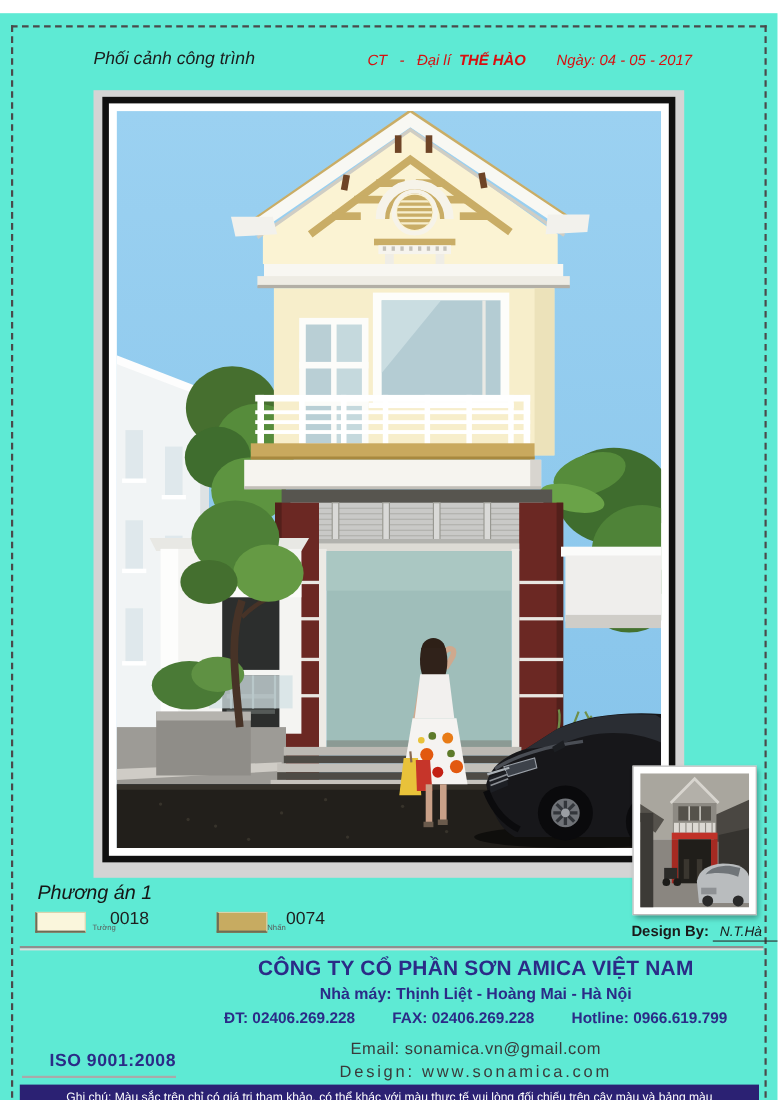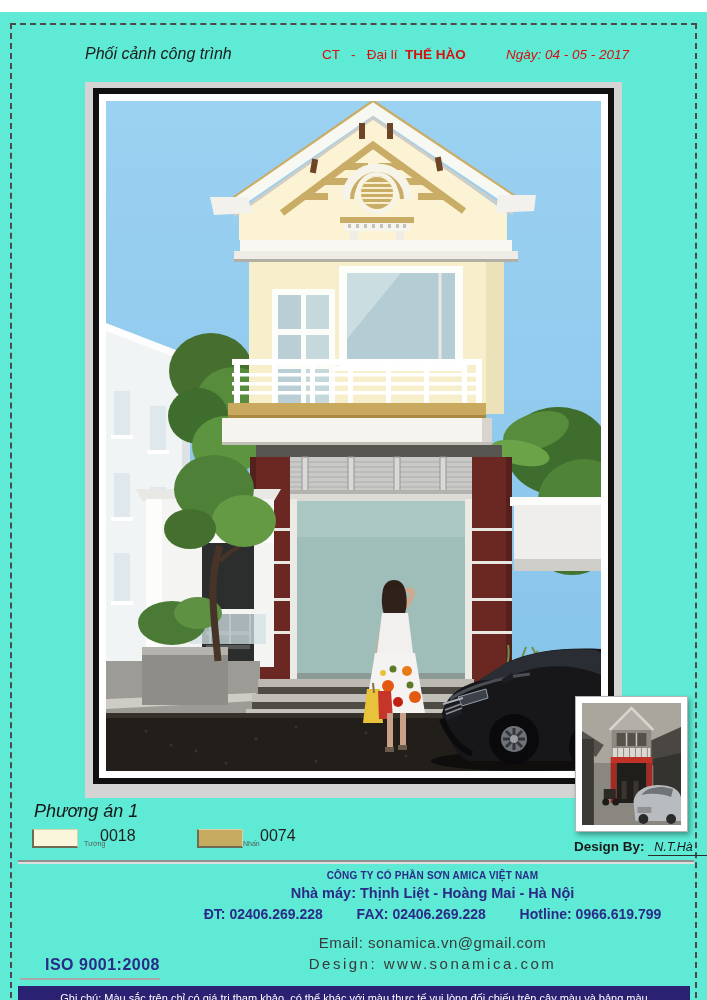--- a/index.html
+++ b/index.html
@@ -3,21 +3,21 @@
 <meta charset="utf-8">
 <style>
   * { margin:0; padding:0; box-sizing:border-box; }
   body { background:#fff; font-family:"Liberation Sans", sans-serif; }
   .page { position:relative; width:707px; height:1000px; background:#5eead4; overflow:hidden;margin-top:12px; }
   .dashed-border { position:absolute; left:10px; top:11px; width:687px; height:985px;
     border:2px dashed #4a4a4a; pointer-events:none; }
 
   
   .hdr-title { position:absolute; left:85px; top:33px; font-size:16px; font-style:italic; color:#1c1c1c; }
-  .hdr-ct { position:absolute; left:322px; top:35px; font-size:13.5px; color:#d80f0f; white-space:nowrap; }
+  .hdr-ct { position:absolute; left:334px; top:35px; font-size:13.5px; font-style:italic; color:#d80f0f; white-space:nowrap; }
   .hdr-ct b { font-weight:bold; }
   .hdr-date { position:absolute; left:506px; top:35px; font-size:13.5px; font-style:italic; color:#d80f0f; white-space:nowrap; }
 
   
   .mat { position:absolute; left:85px; top:70px; width:537px; height:716px; background:#d4d4d4; }
   .blackframe { position:absolute; left:8px; top:6px; width:521px; height:696px;
     background:#fff; border:6px solid #101010; padding:7px; }
   .blackframe svg { display:block; width:100%; height:100%; }
 
   
@@ -38,21 +38,21 @@
 
   .divider { position:absolute; left:18px; top:848px; width:676px; height:2px; background:#8f8f8f; box-shadow:0 2px 0 #dedede; }
 
   
   .logo-wrap { position:absolute; left:21px; top:862px; width:120px; height:86px; }
   .iso-text { position:absolute; left:18px; top:944px; width:142px; text-align:right;
     font-size:16px; font-weight:bold; color:#2b2b87; letter-spacing:.5px; }
   .iso-underline { position:absolute; left:20px; top:966px; width:140px; height:2px; background:#a9a9a9; }
 
   .company-block { position:absolute; left:160px; top:858px; width:545px; text-align:center; color:#2b2b87; }
-  .company-line1 { font-size:10px; font-weight:bold; letter-spacing:.2px; }
+  .company-line1 { font-size:19px; font-weight:bold; letter-spacing:.2px; }
   .company-line2 { font-size:14.5px; font-weight:bold; margin-top:4px; }
   .company-line3 { font-size:14px; font-weight:bold; margin-top:5px;text-align:center; }
   .company-line3 span { display:inline-block; }
   .company-line3 .gap { margin:0 13px; }
   .company-line4 { font-size:15px; color:#3a3a3a; margin-top:12px; letter-spacing:.5px; }
   .company-line5 { font-size:15px; color:#3a3a3a; margin-top:4px; letter-spacing:2.5px; }
 
   .note-bar { position:absolute; left:18px; top:974px; width:672px; height:36px; background:#2b2173;
     color:#fff; font-size:11px; text-align:center; line-height:24px; }
 </style>

